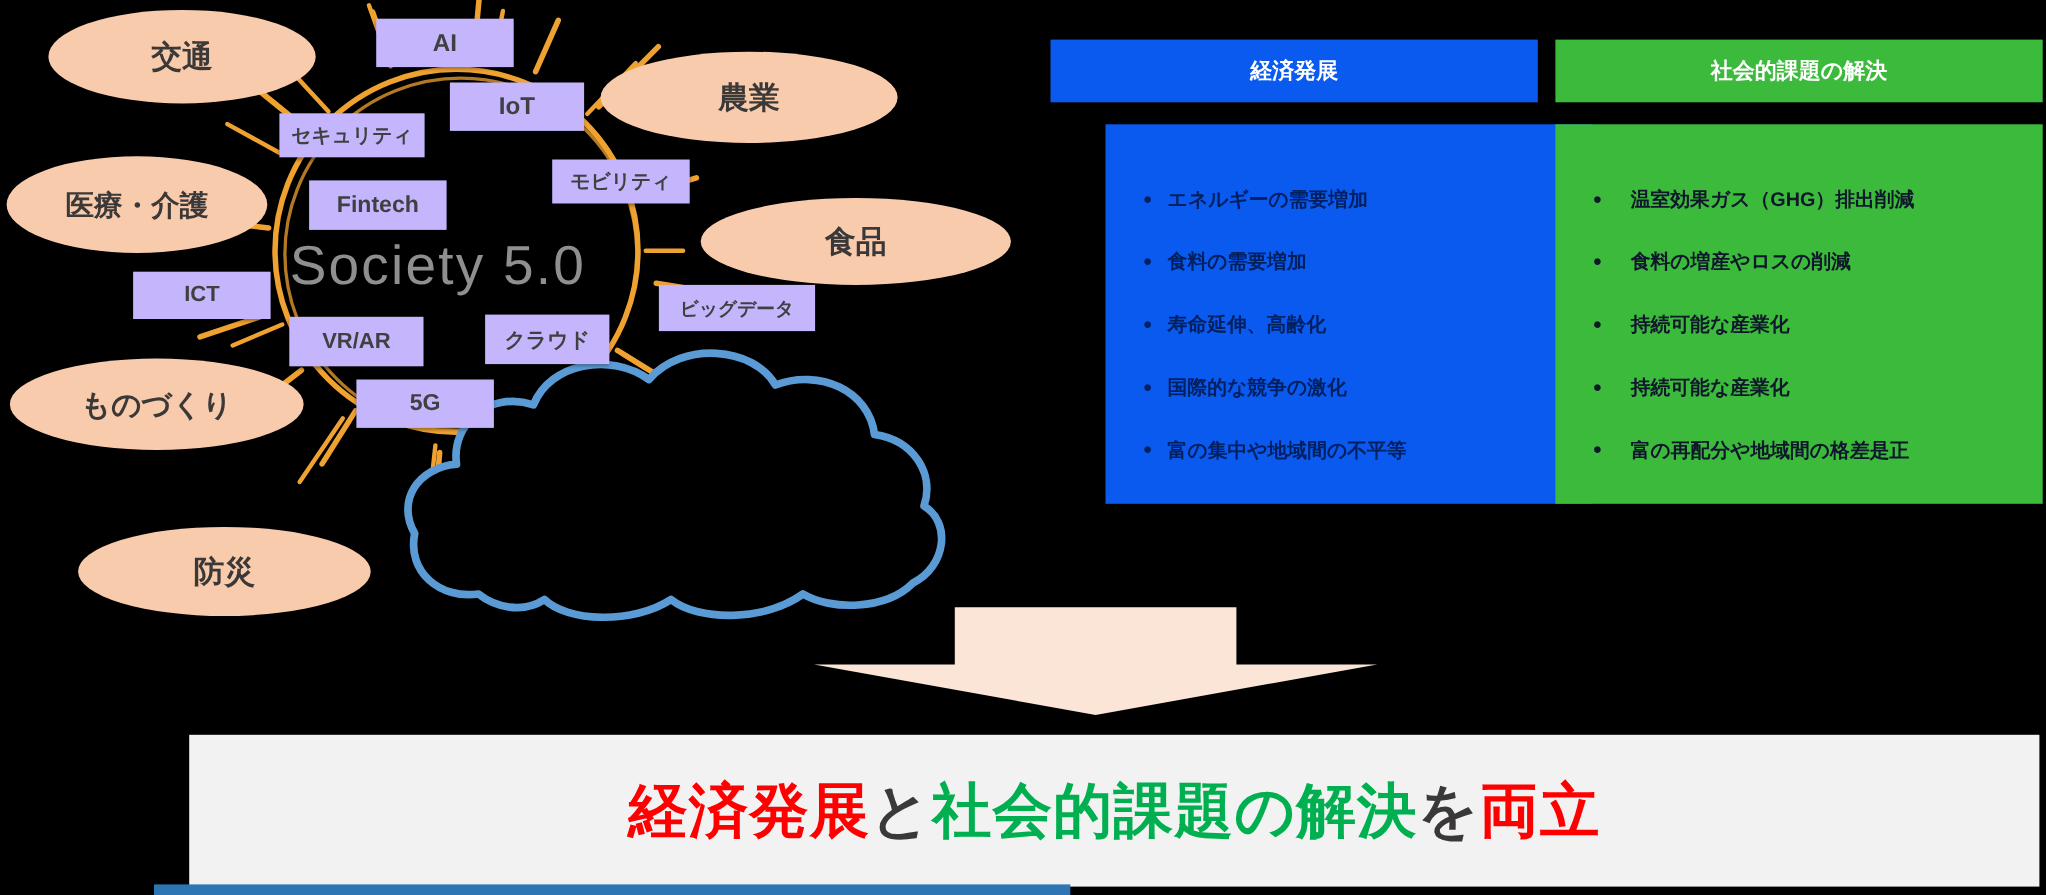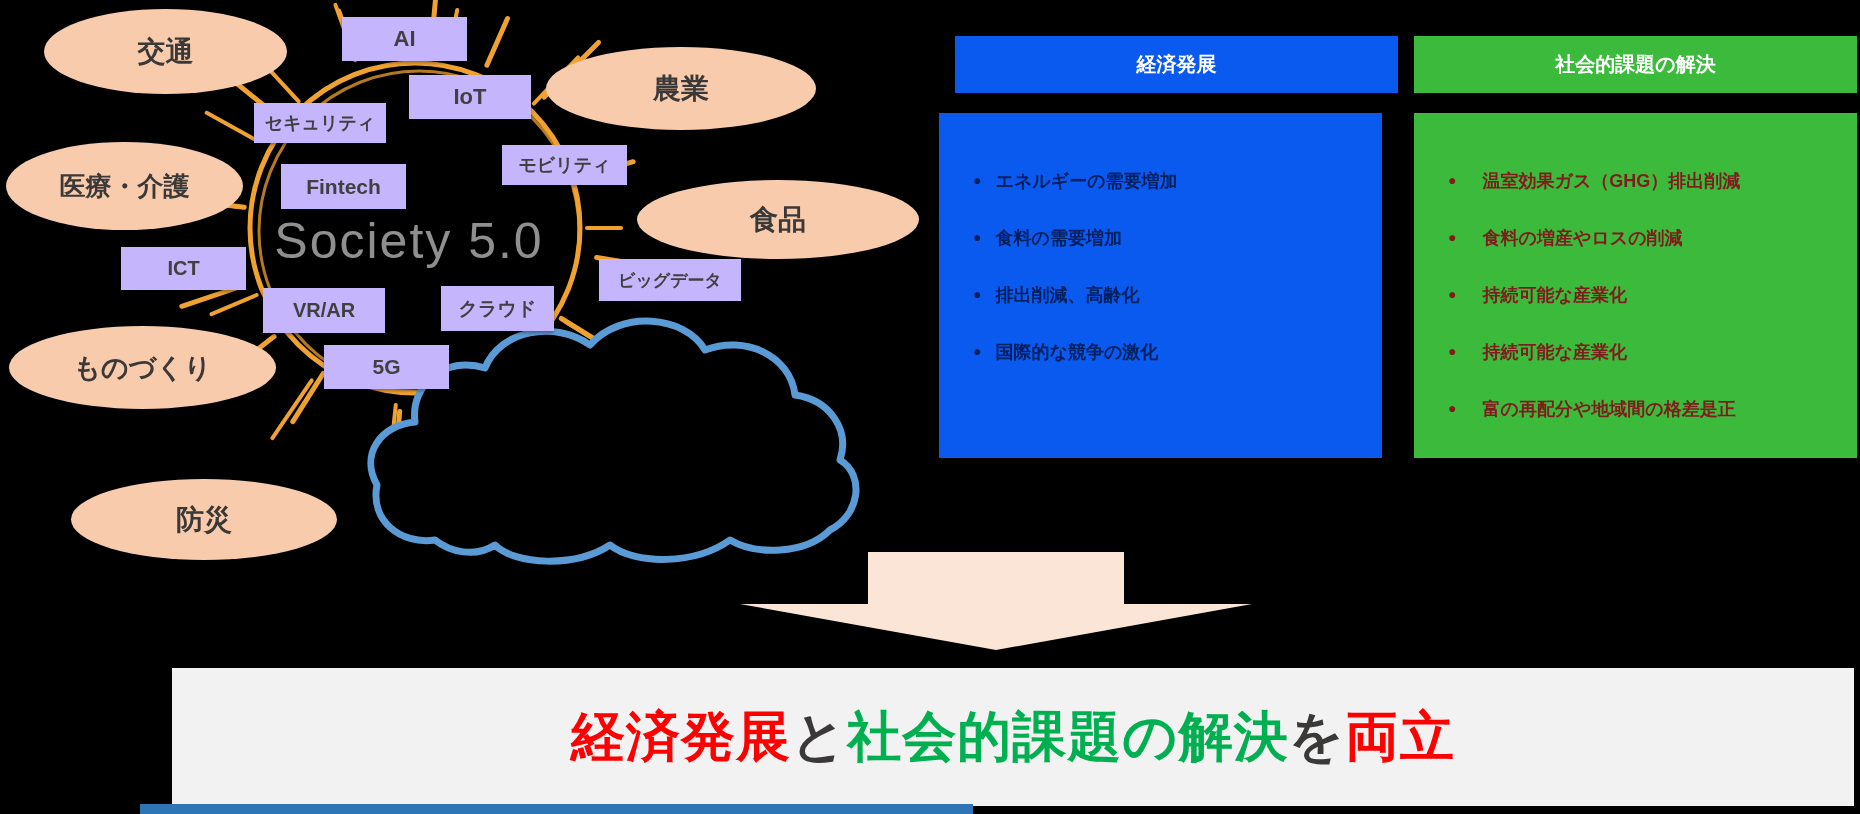--- a/index.html
+++ b/index.html
@@ -10,35 +10,35 @@
   svg.layer { position:absolute; left:0; top:0; width:1860px; height:814px; pointer-events:none; }
   .z1{ z-index:1; } .z2{ z-index:2; }
 
   
   .tech-box { position:absolute; z-index:3; background:#c4b5fd; color:#404040;
               display:flex; align-items:center; justify-content:center;
               font-weight:bold; box-shadow:0 2px 3px rgba(0,0,0,.35); }
   .sector-ellipse { position:absolute; z-index:3; background:#f8cbad; border-radius:50%;
               display:flex; align-items:center; justify-content:center;
               color:#3b3838; font-weight:bold; }
-  .society-title { position:absolute; z-index:3; left:264px; top:212px; width:290px;
+  .society-title { position:absolute; z-index:3; left:253px; top:212px; width:290px;
               text-align:center; color:#8f8f8f; font-size:50px; letter-spacing:2px; }
 
   
   .panel-header { position:absolute; z-index:3; top:36px; width:443px; height:57px;
               display:flex; align-items:center; justify-content:center;
               color:#fff; font-size:20px; font-weight:bold; }
   .panel-body { position:absolute; z-index:3; top:113px; width:443px; height:345px; }
   .econ { background:#0a5af0; }
   .soc  { background:#3cba3c; }
   .panel-body ul { list-style:none; padding:56px 22px 0 34px; }
   .panel-body li { font-size:18px; font-weight:bold; margin-bottom:33px; display:flex; }
   .panel-body li::before { content:"●"; font-size:14px; margin-right:14px; margin-top:3px; }
   .econ li { color:#002060; }
-  .soc  li { color:#7f1d1d; }
+  .soc  li { color:#0f172a; }
   .soc  li::before { margin-right:26px; }
 
   
   .banner { position:absolute; z-index:3; left:172px; top:668px; width:1682px; height:138px;
             background:#f2f2f2; display:flex; align-items:center; justify-content:center; }
   .banner-text { font-size:54px; font-weight:bold; letter-spacing:1px;text-align:center; }
   .seg-red   { color:#ff0000; }
   .seg-green { color:#00b050; }
   .seg-dark  { color:#3b3838; }
 
@@ -118,26 +118,27 @@
   <div class="sector-ellipse" style="left:44px;top:9px;width:243px;height:85px;font-size:28px;">交通</div>
   <div class="sector-ellipse" style="left:546px;top:47px;width:270px;height:83px;font-size:28px;">農業</div>
   <div class="sector-ellipse" style="left:6px;top:142px;width:237px;height:88px;font-size:26px;">医療・介護</div>
   <div class="sector-ellipse" style="left:637px;top:180px;width:282px;height:79px;font-size:28px;">食品</div>
   <div class="sector-ellipse" style="left:9px;top:326px;width:267px;height:83px;font-size:27px;">ものづくり</div>
   <div class="sector-ellipse" style="left:71px;top:479px;width:266px;height:81px;font-size:28px;">防災</div>
 
   <div class="panel-header econ" style="left:955px;">
     <span>経済発展</span>
   </div>
-  <div class="panel-body econ" style="left:939px;">
+  <div class="panel-body econ" style="left:1005px;">
     <ul>
       <li>エネルギーの需要増加</li>
       <li>食料の需要増加</li>
-      <li>排出削減、高齢化</li>
+      <li>寿命延伸、高齢化</li>
       <li>国際的な競争の激化</li>
+      <li>富の集中や地域間の不平等</li>
     </ul>
   </div>
 
   <div class="panel-header soc" style="left:1414px;">
     <span>社会的課題の解決</span>
   </div>
   <div class="panel-body soc" style="left:1414px;">
     <ul>
       <li>温室効果ガス（GHG）排出削減</li>
       <li>食料の増産やロスの削減</li>

